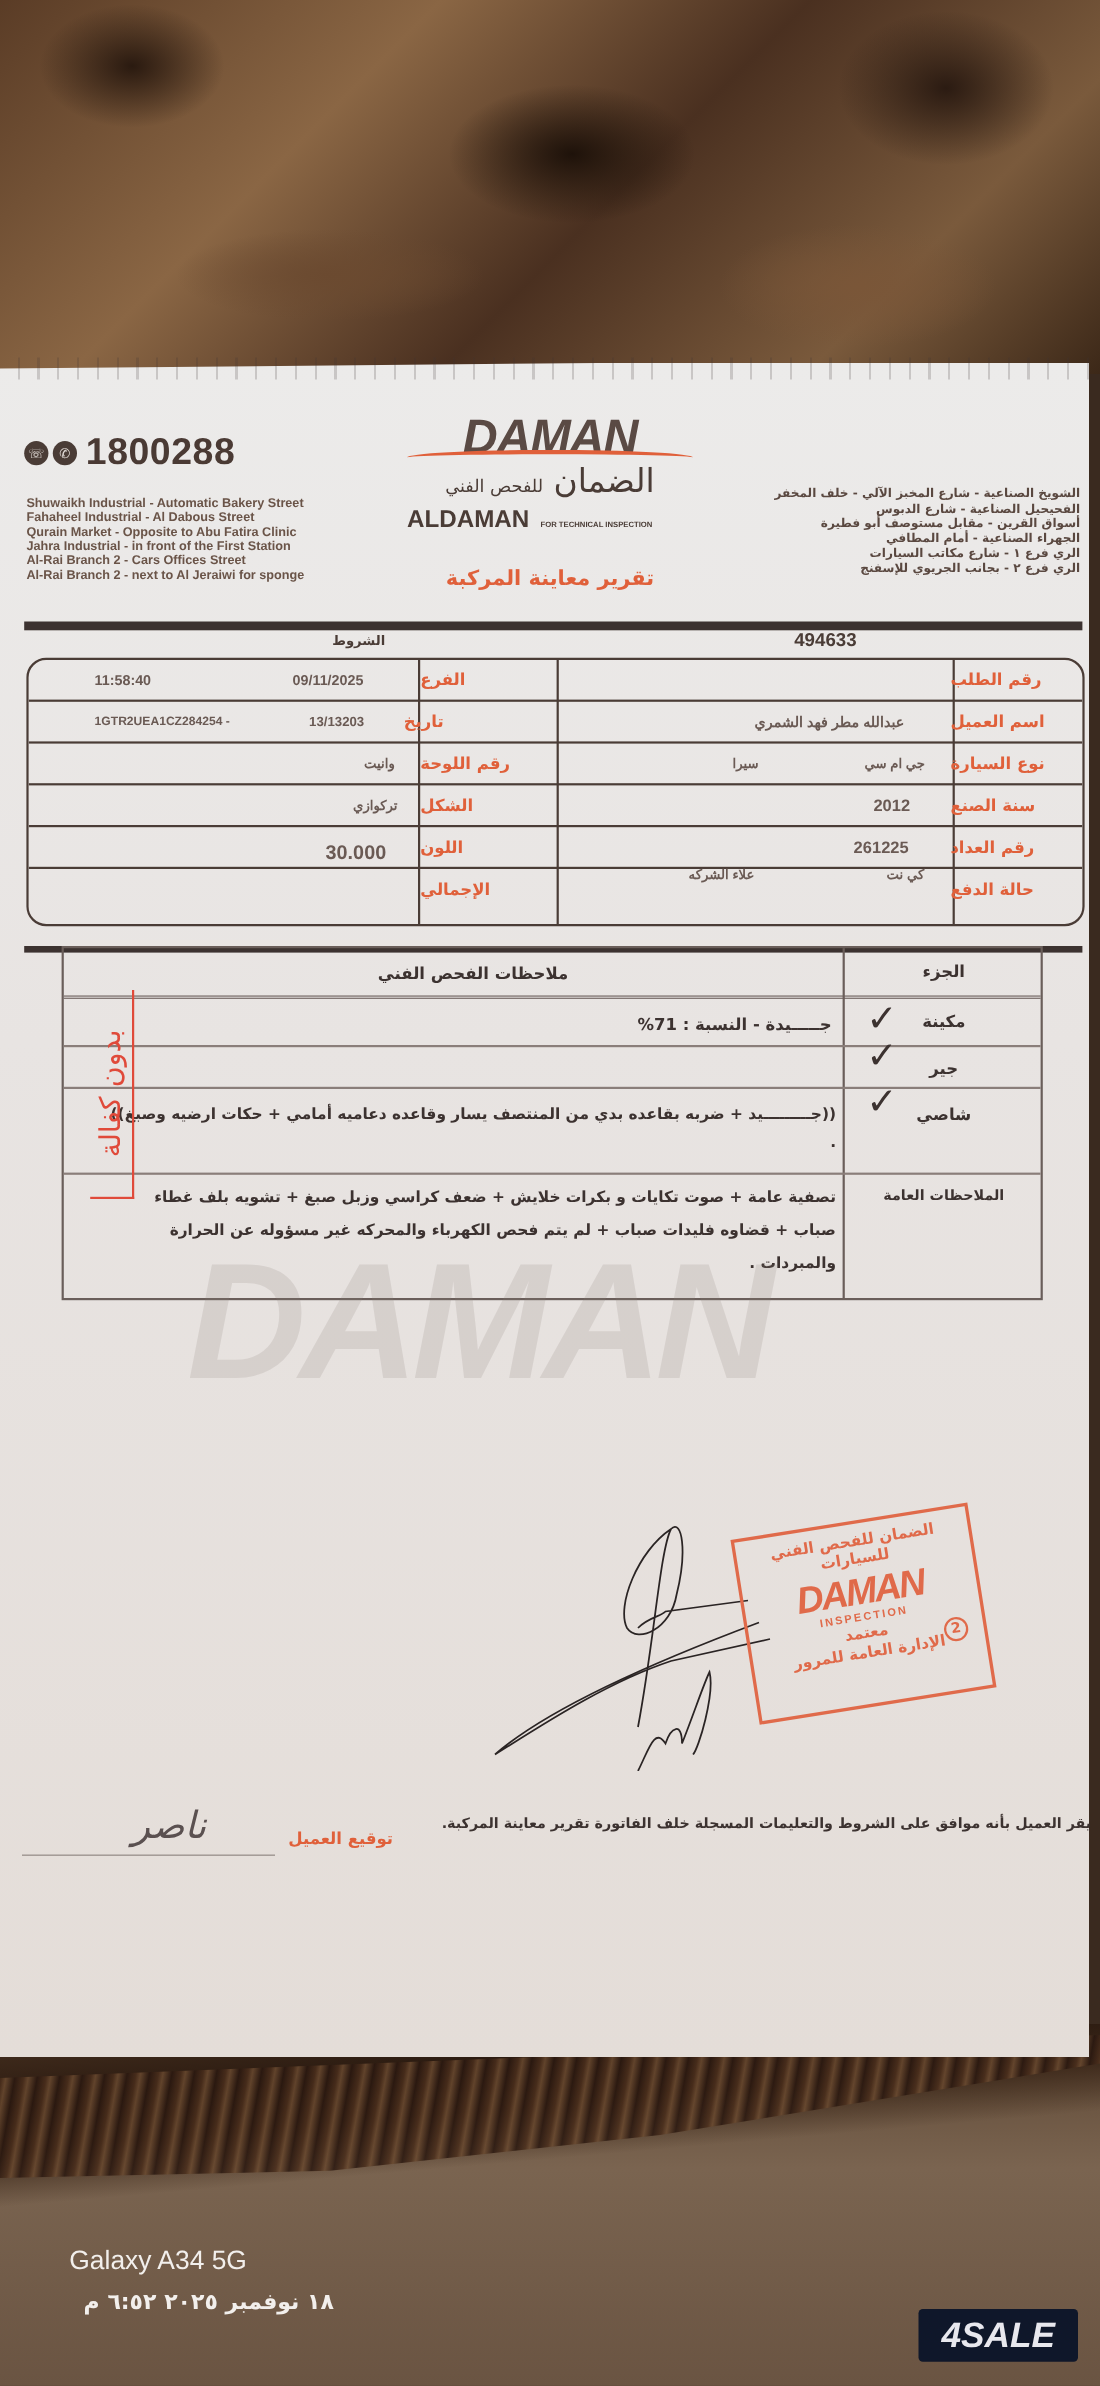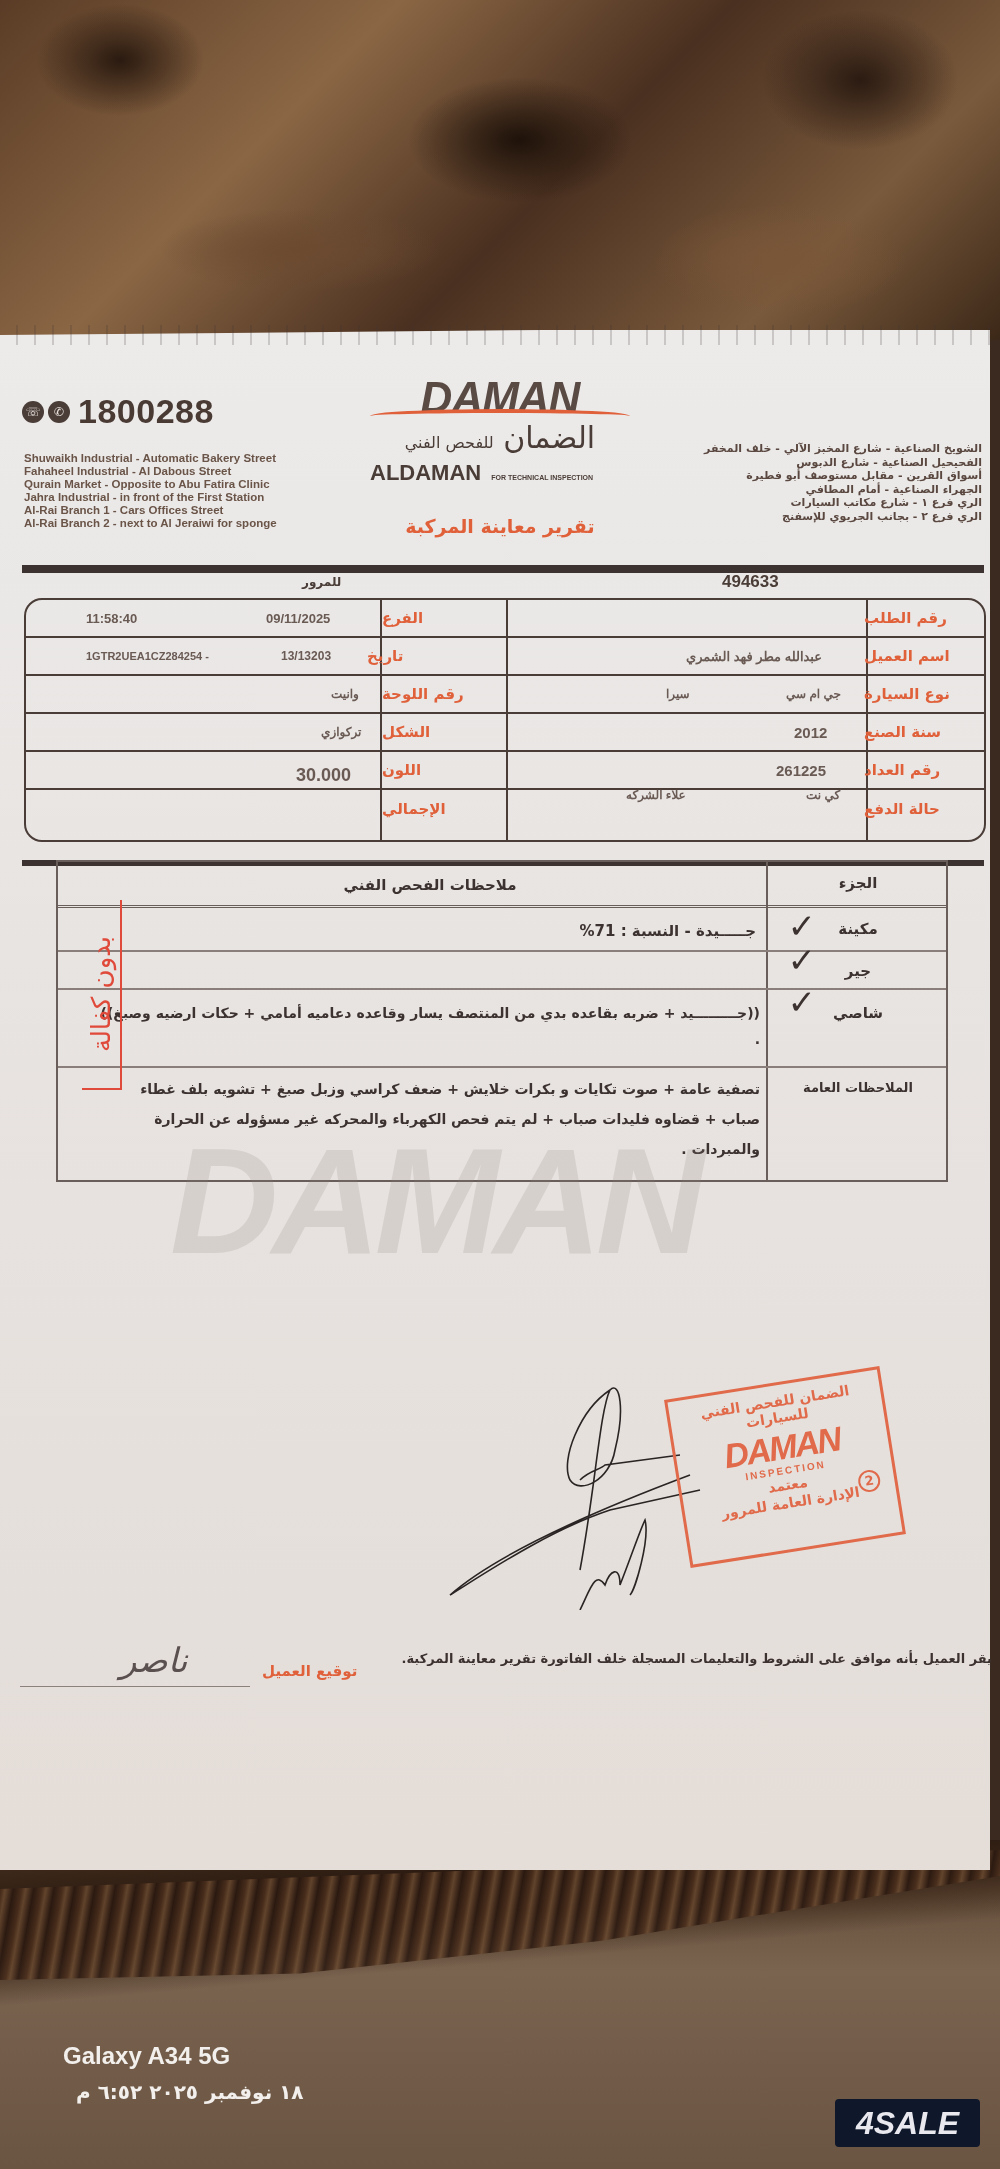--- a/index.html
+++ b/index.html
@@ -113,21 +113,21 @@
   .official-stamp .num { position: absolute; right: 14px; top: 98px; width: 22px; height: 22px; border: 2px solid #e06a4a; border-radius: 50%; font-size: 13px; line-height: 18px; font-weight: bold; }
   .signature { position: absolute; left: 430px; top: 1370px; width: 300px; height: 240px; }
 
   
   .agree { position: absolute; right: 8px; top: 1651px; direction: rtl; font-size: 13px; color: #3c3230; font-weight: bold; }
   .sig-label { position: absolute; left: 262px; top: 1662px; font-size: 15px; color: #e0603a; direction: rtl; font-weight: bold; }
   .sig-line { position: absolute; left: 20px; top: 1686px; width: 230px; height: 1px; background: #8a807c; }
   .cust-sig { position: absolute; left: 120px; top: 1640px; font-size: 34px; color: #5a5050; font-style: italic; }
 
   
-  .device { position: absolute; left: 63px; top: 2042px; font-family: "Liberation Sans", sans-serif; font-size: 24px; color: #f2efec; font-weight: bold; }
+  .device { position: absolute; left: 63px; top: 2042px; font-family: "Liberation Sans", sans-serif; font-size: 24px; color: #f2efec; font-weight: normal; }
   .capture-date { position: absolute; left: 58px; top: 2080px; font-size: 20px; color: #f2efec; direction: rtl; font-weight: bold; margin-left: 18px; }
   .brand-4sale { position: absolute; left: 835px; top: 2099px; width: 145px; height: 48px; background: #0f172a; border-radius: 4px; color: #e8e8ee; font-family: "Liberation Sans", sans-serif; font-style: italic; font-weight: bold; font-size: 32px; display: flex; align-items: center; justify-content: center; letter-spacing: 0px; }
 </style>
 </head>
 <body>
 
 <div class="bg-top"></div>
 <div class="bg-bottom"></div>
 <div class="wicker"></div>
 
@@ -139,21 +139,21 @@
     <span class="phone-icon">☏</span>
     <span class="phone-icon">✆</span>
     <span class="phone-number">1800288</span>
   </div>
 </div>
 <div class="addr-en">
   <div>Shuwaikh Industrial - Automatic Bakery Street</div>
   <div>Fahaheel Industrial - Al Dabous Street</div>
   <div>Qurain Market - Opposite to Abu Fatira Clinic</div>
   <div>Jahra Industrial - in front of the First Station</div>
-  <div>Al-Rai Branch 1 - Cars Offices Street</div>
+  <div>Al-Rai Branch 2 - Cars Offices Street</div>
   <div>Al-Rai Branch 2 - next to Al Jeraiwi for sponge</div>
 </div>
 
 <div class="logo">
   <div class="logo-daman">
     <span>DAMAN</span>
     <div class="logo-swoosh"></div>
   </div>
   <div class="logo-ar">
     <span>الضمان</span>
@@ -169,21 +169,21 @@
 <div class="addr-ar">
   <div>الشويخ الصناعية - شارع المخبز الآلي - خلف المخفر</div>
   <div>الفحيحيل الصناعية - شارع الدبوس</div>
   <div>أسواق القرين - مقابل مستوصف أبو فطيرة</div>
   <div>الجهراء الصناعية - أمام المطافي</div>
   <div>الري فرع ١ - شارع مكاتب السيارات</div>
   <div>الري فرع ٢ - بجانب الجريوي للإسفنج</div>
 </div>
 
 <div class="bar"></div>
-<span class="tag-label" style="left:302px; top:575px;">للمرور</span>
+<span class="tag-label" style="left:302px; top:575px;">الشروط</span>
 <span class="order-no">494633</span>
 
 <div class="info-table">
   <div class="vline" style="left:354px"></div>
   <div class="vline" style="left:480px"></div>
   <div class="vline" style="left:840px"></div>
 
   <div class="info-row" style="top:0">
     <div class="cell lbl" style="right:0; width:120px;">رقم الطلب</div>
     <div class="cell val" style="left:482px; width:356px;"></div>

